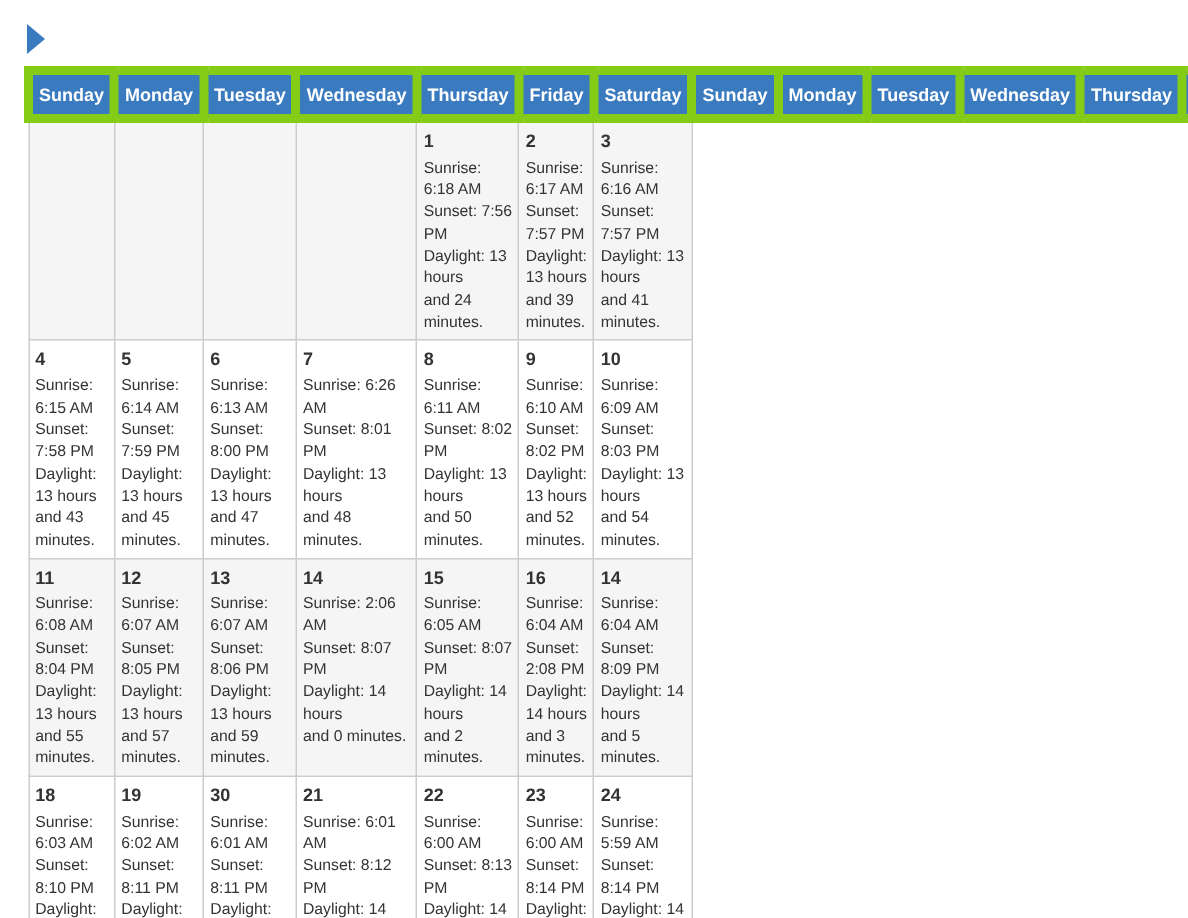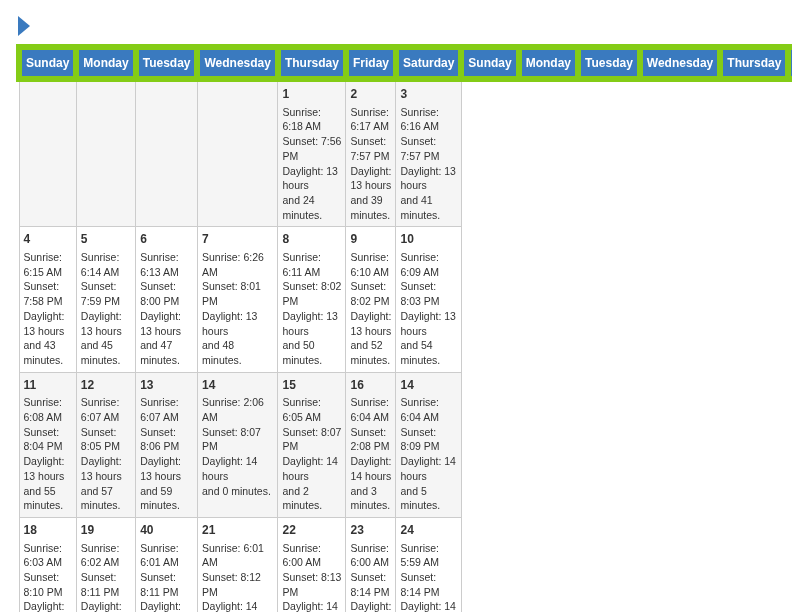--- a/index.html
+++ b/index.html
@@ -268,21 +268,21 @@
           <div>Sunset: 8:10 PM</div>
           <div>Daylight: 14 hours</div>
         </td>
         <td>
           <span class="day-num">19</span>
           <div>Sunrise: 6:02 AM</div>
           <div>Sunset: 8:11 PM</div>
           <div>Daylight: 14 hours</div>
         </td>
         <td>
-          <span class="day-num">40</span>
+          <span class="day-num">30</span>
           <div>Sunrise: 6:01 AM</div>
           <div>Sunset: 8:11 PM</div>
           <div>Daylight: 14 hours</div>
         </td>
         <td>
           <span class="day-num">21</span>
           <div>Sunrise: 6:01 AM</div>
           <div>Sunset: 8:12 PM</div>
           <div>Daylight: 14 hours</div>
         </td>

